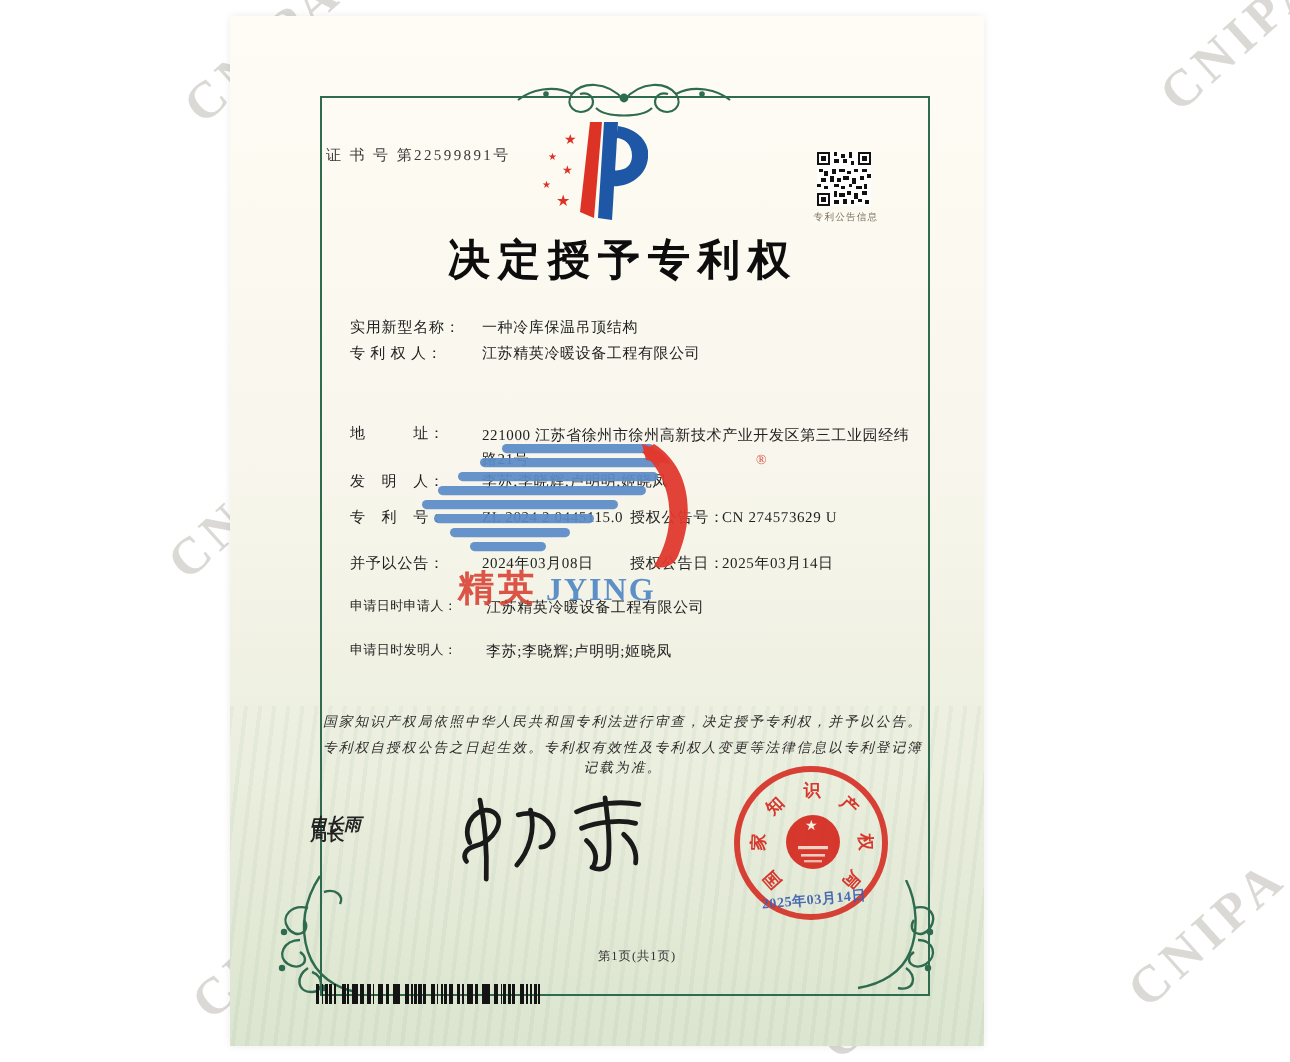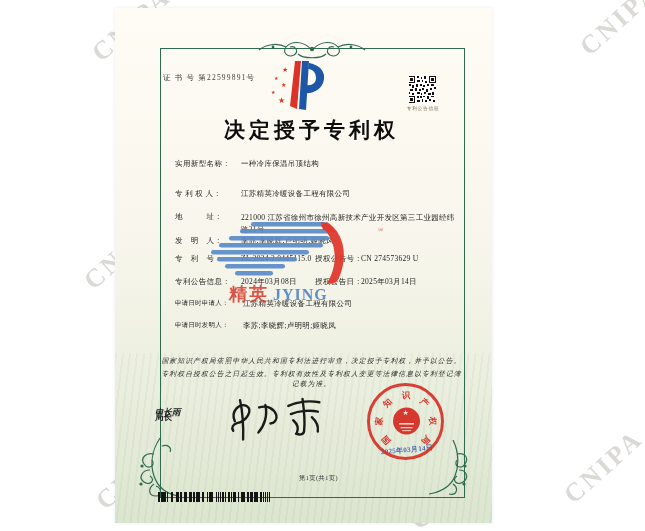--- a/index.html
+++ b/index.html
@@ -189,36 +189,36 @@
       <rect x="1" y="23" width="5" height="5" fill="#fff"></rect>
         <rect x="2" y="24" width="3" height="3" fill="#111"></rect>
     </svg>
     <div class="qr-label">专利公告信息</div>
 
     <div class="title">决定授予专利权</div>
 
     <div class="row" style="top:151px">
       <span class="lbl">实用新型名称：</span><span class="val">一种冷库保温吊顶结构</span>
     </div>
-    <div class="row" style="top:181px">
+    <div class="row" style="top:164px">
       <span class="lbl">专 利 权 人：</span><span class="val">江苏精英冷暖设备工程有限公司</span>
     </div>
     <div class="row wrap" style="top:204px">
       <span class="lbl">地　　　址：</span><span class="val">221000 江苏省徐州市徐州高新技术产业开发区第三工业园经纬路21号</span>
     </div>
     <div class="row" style="top:228px">
       <span class="lbl">发　明　人：</span><span class="val">李苏;李晓辉;卢明明;姬晓凤</span>
     </div>
 
     <div class="row" style="top:246px">
       <span class="lbl">专　利　号：</span><span class="val">ZL 2024 2 0445115.0</span>
       <span class="col2"><span class="lbl2">授权公告号：</span><span class="val">CN 274573629 U</span></span>
     </div>
     <div class="row" style="top:269px">
-      <span class="lbl">专利公告信息：</span><span class="val">2024年03月08日</span>
+      <span class="lbl">并予以公告：</span><span class="val">2024年03月08日</span>
       <span class="col2"><span class="lbl2">授权公告日：</span><span class="val">2025年03月14日</span></span>
     </div>
 
     <div class="row small" style="top:291px">
       <span class="lbl">申请日时申请人：</span><span class="val">江苏精英冷暖设备工程有限公司</span>
     </div>
     <div class="row small" style="top:313px">
       <span class="lbl">申请日时发明人：</span><span class="val">李苏;李晓辉;卢明明;姬晓凤</span>
     </div>
 

